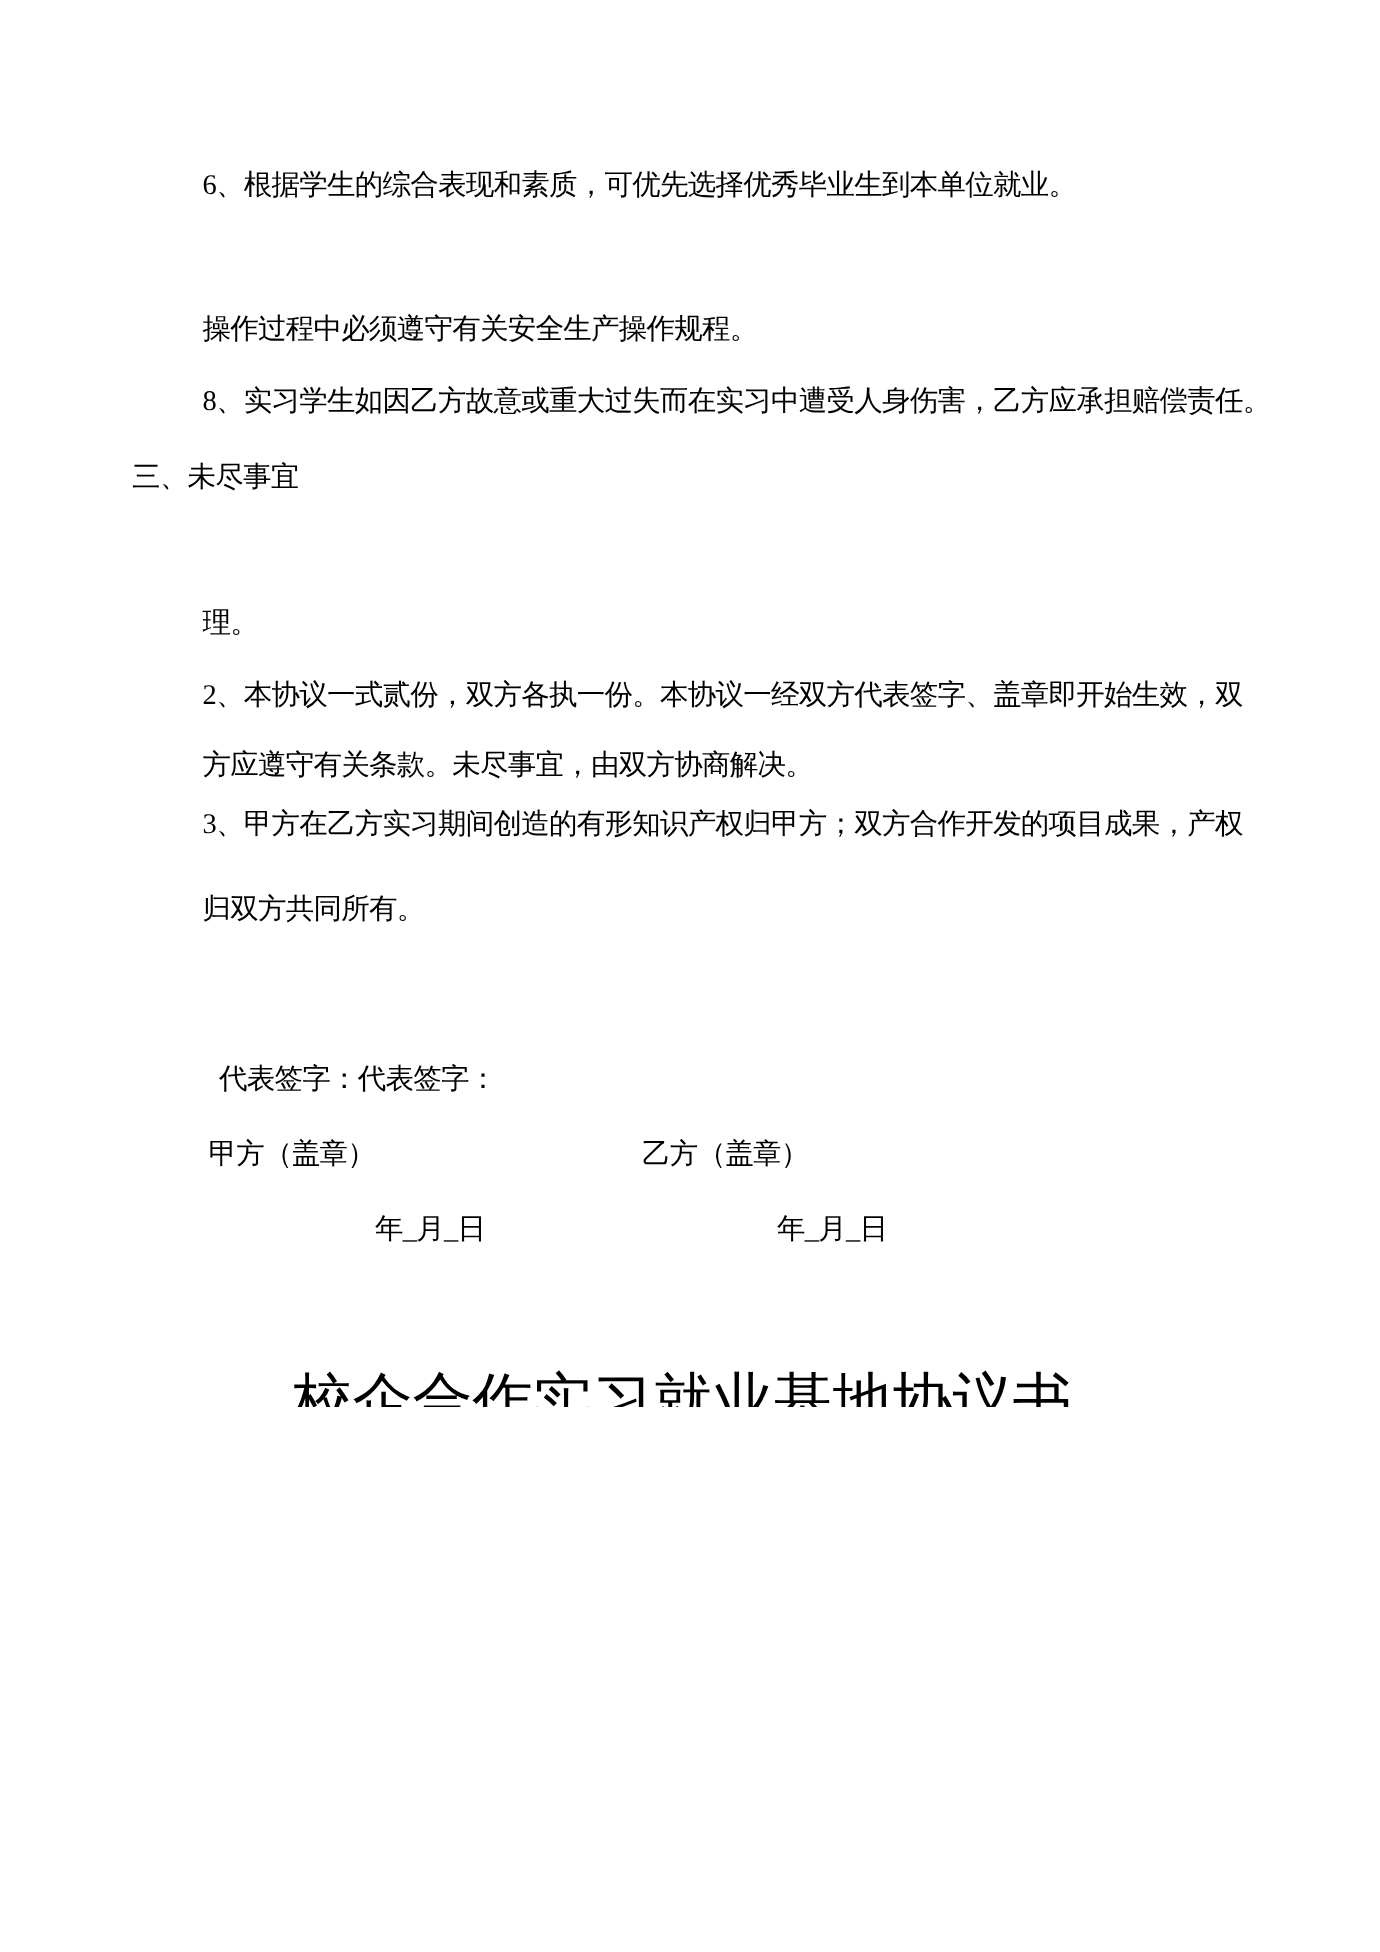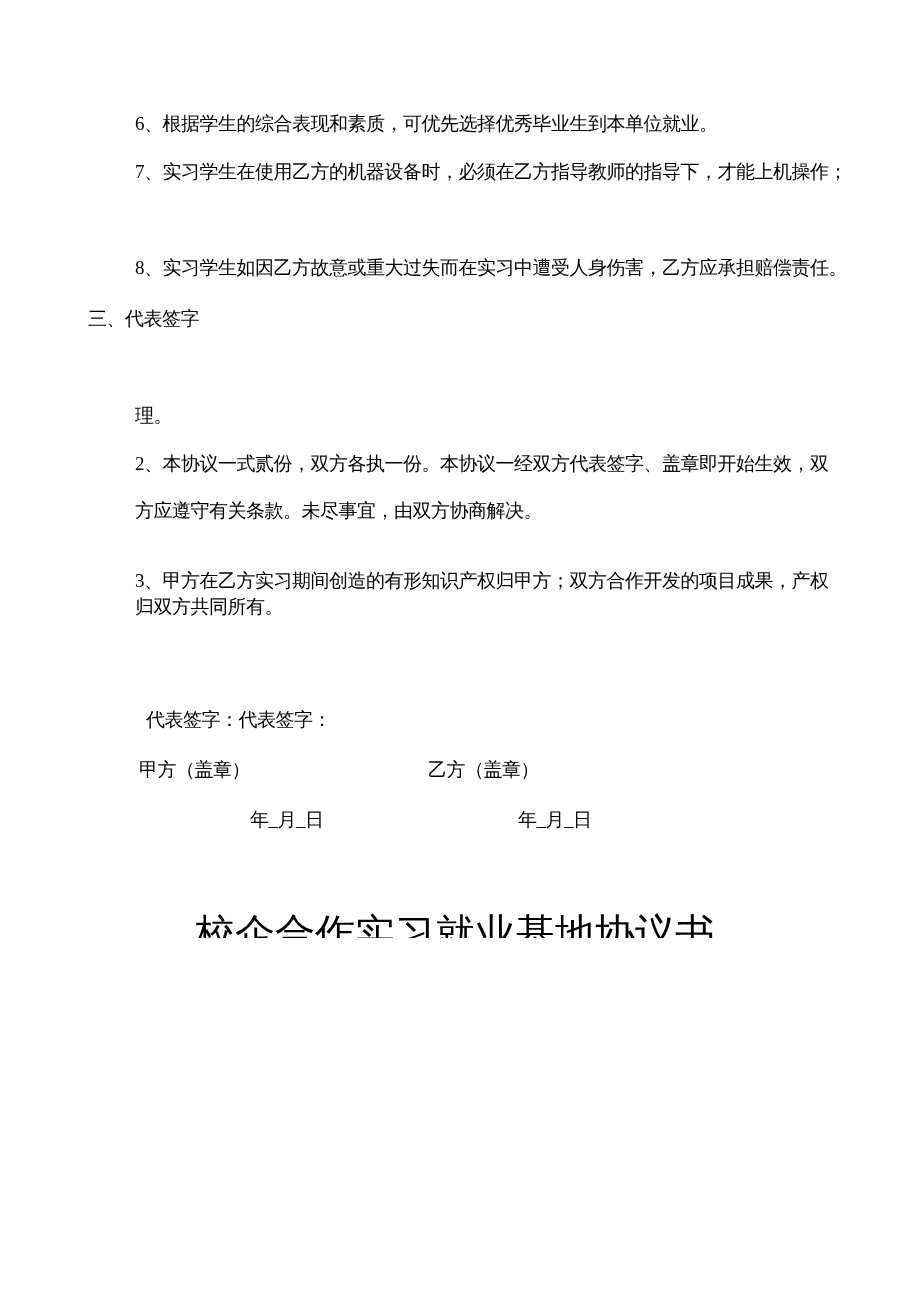--- a/index.html
+++ b/index.html
@@ -50,27 +50,27 @@
   .seal-b { left: 428px; }
   .date-a { left: 250px; }
   .date-b { left: 518px; }
 </style>
 </head>
 <body>
 
 <div class="page">
 
   <div class="line indent-item" style="top:112px">6、根据学生的综合表现和素质，可优先选择优秀毕业生到本单位就业。</div>
-  <div class="line indent-item" style="top:160px">7、实习学生在使用乙方的机器设备时，必须在乙方指导教师的指导下，才能上机操作；</div>
+  <div class="line indent-item" style="top:208px">操作过程中必须遵守有关安全生产操作规程。</div>
   <div class="line indent-item" style="top:256px">8、实习学生如因乙方故意或重大过失而在实习中遭受人身伤害，乙方应承担赔偿责任。</div>
-  <div class="line indent-section" style="top:307px">三、代表签字</div>
+  <div class="line indent-section" style="top:307px">三、未尽事宜</div>
   <div class="line indent-item" style="top:404px">理。</div>
   <div class="line indent-item" style="top:452px">2、本协议一式贰份，双方各执一份。本协议一经双方代表签字、盖章即开始生效，双</div>
   <div class="line indent-item" style="top:499px">方应遵守有关条款。未尽事宜，由双方协商解决。</div>
-  <div class="line indent-item" style="top:569px">3、甲方在乙方实习期间创造的有形知识产权归甲方；双方合作开发的项目成果，产权</div>
+  <div class="line indent-item" style="top:538px">3、甲方在乙方实习期间创造的有形知识产权归甲方；双方合作开发的项目成果，产权</div>
   <div class="line indent-item" style="top:595px">归双方共同所有。</div>
 
   <div class="line sig-rep" style="top:708px">代表签字：代表签字：</div>
   <div class="line seal-a" style="top:758px">甲方（盖章）</div>
   <div class="line seal-b" style="top:758px">乙方（盖章）</div>
   <div class="line date-a" style="top:808px">年_月_日</div>
   <div class="line date-b" style="top:808px">年_月_日</div>
 
   <div class="doc-title">校企合作实习就业基地协议书</div>
   <div class="party-line" style="top:1009px">甲方：（以下简称甲方）</div>

